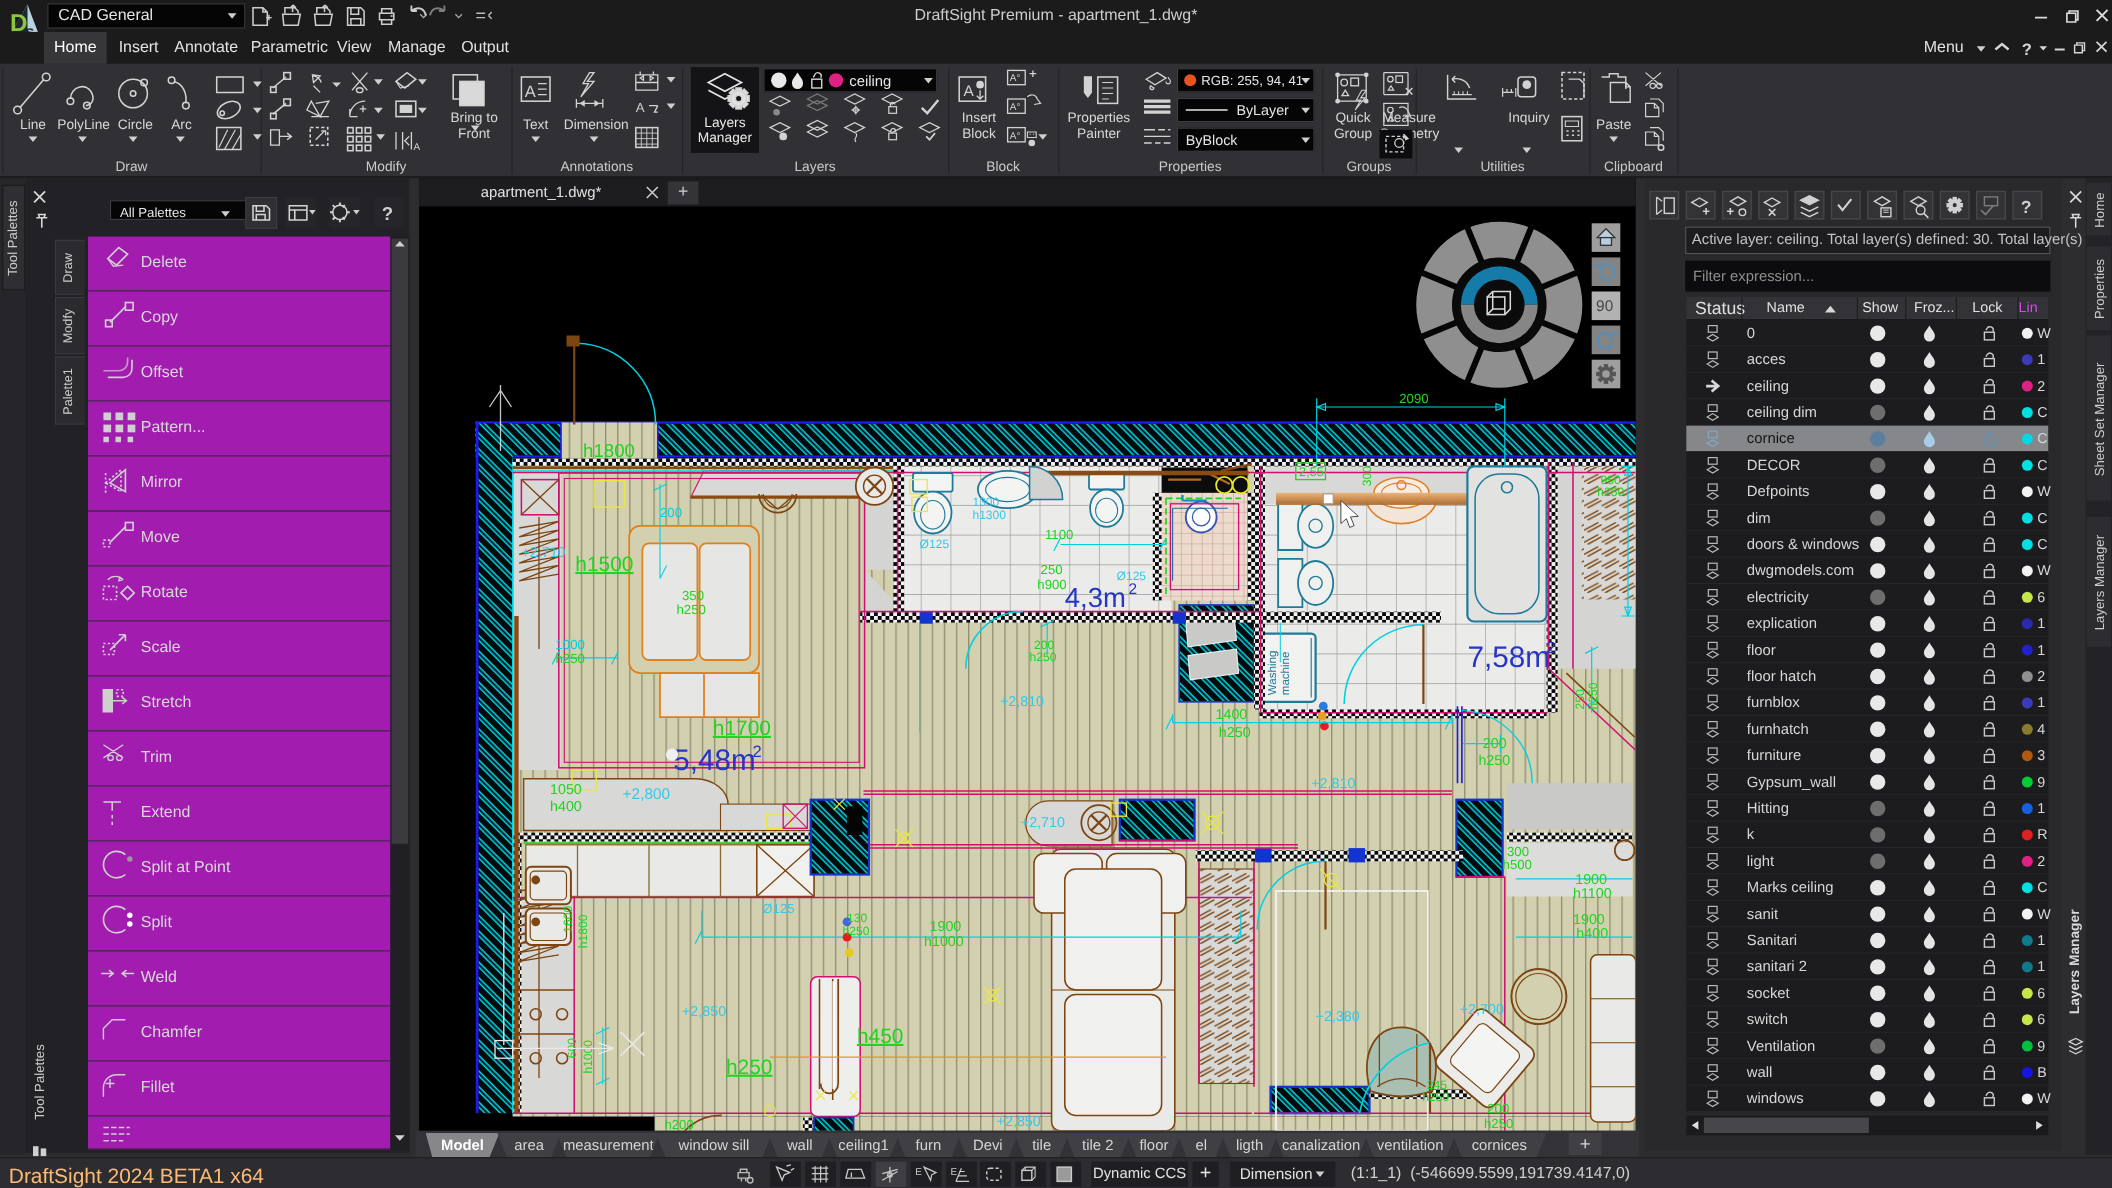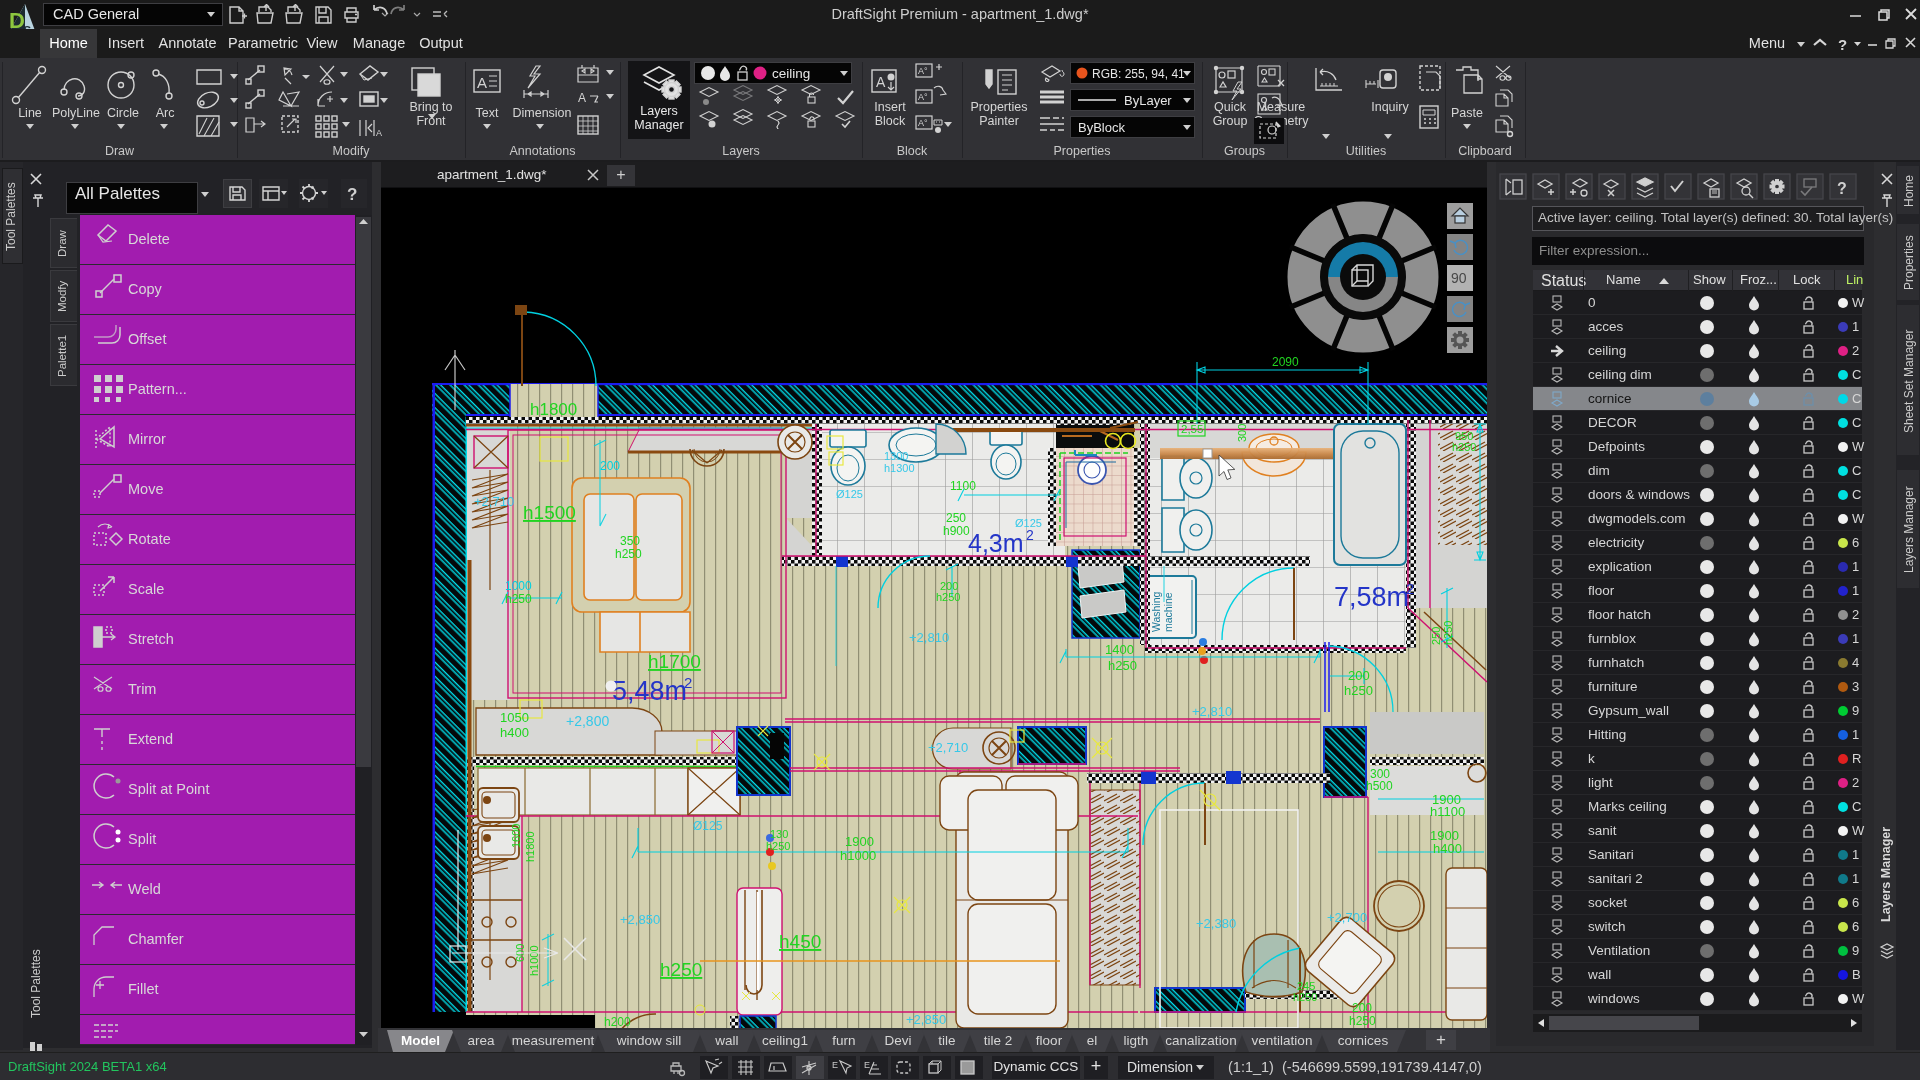--- a/index.html
+++ b/index.html
@@ -947,21 +947,21 @@
         <rect x="3" y="12" width="10" height="2"></rect>
       </svg>
 
     <div class="abs" style="left:27px;top:56px;width:27px;height:50px;background:#2b2b2f;border:1px solid #3a3a3e;border-right:none"></div>
     <div class="vtext" style="left:33px;top:62px;height:40px;font-size:11.5px">Draw</div>
     <div class="abs" style="left:27px;top:108px;width:27px;height:52px;background:#2b2b2f;border:1px solid #3a3a3e;border-right:none"></div>
     <div class="vtext" style="left:33px;top:112px;height:44px;font-size:11.5px">Modfy</div>
     <div class="abs" style="left:27px;top:162px;width:27px;height:62px;background:#2b2b2f;border:1px solid #3a3a3e;border-right:none"></div>
     <div class="vtext" style="left:33px;top:166px;height:56px;font-size:11.5px">Palette1</div>
 
-    <div class="combo" style="left:43px;top:20px;width:132px;height:32px;line-height:21px;padding-left:8px;font-size:17px">All Palettes</div>
+    <div class="combo" style="left:77px;top:20px;width:132px;height:18px;line-height:21px;padding-left:8px;font-size:12px">All Palettes</div>
     <div class="caret" style="left:178px;top:30px"></div>
     <div class="abs" style="left:200px;top:17px;width:29px;height:29px;background:#303034;border:1px solid #3e3e42"></div>
     <div class="abs" style="left:236px;top:17px;width:29px;height:29px;background:#26262a"></div>
     <div class="abs" style="left:276px;top:17px;width:29px;height:29px;background:#26262a"></div>
     <div class="abs" style="left:318px;top:17px;width:26px;height:29px;background:#26262a"></div>
     <svg class="abs" style="left:200px;top:17px" width="150" height="29" viewBox="0 0 150 29" fill="none" stroke="#d4d4d4" stroke-width="1.4">
       <path d="M7 8h12l3 3v10H7z M10 8v5h7v-5 M10 21v-5h8v5"></path>
       <path d="M40 8h16v13H40z M40 12h16 M45 12v9"></path>
         <path d="M58 12l3 4 3-4" fill="#cfcfcf" stroke="none"></path>
       <g>
@@ -1185,21 +1185,21 @@
 
     <div class="abs" style="left:37px;top:108px;width:329px;height:21px;background:#323237;border-bottom:1px solid #1a1a1c">
       <div class="txt" style="left:8px;top:2px;color:#e0e0e0;font-size:16px">Status</div>
       <div class="txt" style="left:73px;top:2px;color:#e0e0e0;font-size:13px">Name</div>
       <svg class="abs" style="left:125px;top:7px" width="12" height="8">
           <path d="M1 7l5-6 5 6z" fill="#d8d8d8"></path>
         </svg>
       <div class="txt" style="left:160px;top:2px;color:#e0e0e0;font-size:13px">Show</div>
       <div class="txt" style="left:207px;top:2px;color:#e0e0e0;font-size:13px">Froz...</div>
       <div class="txt" style="left:260px;top:2px;color:#e0e0e0;font-size:13px">Lock</div>
-      <div class="txt" style="left:313px;top:2px;color:#bef264;font-size:13px">Lin</div>
+      <div class="txt" style="left:302px;top:2px;color:#d946ef;font-size:13px">Lin</div>
       <div class="abs" style="left:50px;top:0;width:1px;height:21px;background:#1f1f22"></div>
       <div class="abs" style="left:155px;top:0;width:1px;height:21px;background:#1f1f22"></div>
       <div class="abs" style="left:199px;top:0;width:1px;height:21px;background:#1f1f22"></div>
       <div class="abs" style="left:245px;top:0;width:1px;height:21px;background:#1f1f22"></div>
       <div class="abs" style="left:301px;top:0;width:1px;height:21px;background:#1f1f22"></div>
     </div>
 
     <div class="lrow" style="top:129px">
         <svg class="stat2" width="22" height="18" fill="none" stroke="#b9b9b9" stroke-width="1.1">
           <rect x="6" y="2" width="8" height="6"></rect>
@@ -1756,21 +1756,21 @@
     <div class="stab" style="left:590px;width:60px;clip-path:polygon(0 0,100% 0,calc(100% - 9px) 100%,9px 100%)">tile 2</div>
     <div class="stab" style="left:646px;width:50px;clip-path:polygon(0 0,100% 0,calc(100% - 9px) 100%,9px 100%)">floor</div>
     <div class="stab" style="left:692px;width:44px;clip-path:polygon(0 0,100% 0,calc(100% - 9px) 100%,9px 100%)">el</div>
     <div class="stab" style="left:732px;width:52px;clip-path:polygon(0 0,100% 0,calc(100% - 9px) 100%,9px 100%)">ligth</div>
     <div class="stab" style="left:780px;width:86px;clip-path:polygon(0 0,100% 0,calc(100% - 9px) 100%,9px 100%)">canalization</div>
     <div class="stab" style="left:862px;width:84px;clip-path:polygon(0 0,100% 0,calc(100% - 9px) 100%,9px 100%)">ventilation</div>
     <div class="stab" style="left:942px;width:86px;clip-path:polygon(0 0,100% 0,calc(100% - 9px) 100%,9px 100%)">cornices</div>
     <div class="abs" style="left:1048px;top:2px;width:30px;height:20px;background:#3f3f44;color:#d5d5d5;font-size:17px;text-align:center;line-height:19px">+</div>
   </div>
   <div id="statusbar">
-    <div class="txt" style="left:8px;top:6px;color:#22c55e;font-size:13px">DraftSight 2024 BETA1 x64</div>
+    <div class="txt" style="left:8px;top:6px;color:#fdba74;font-size:19px">DraftSight 2024 BETA1 x64</div>
     <svg class="abs" style="left:666px;top:5px" width="24" height="20" fill="none" stroke="#b8b8b8" stroke-width="1.3">
         <path d="M5 8h10v5H5zM7 8V5h6v3M8 13v3M12 13v3"></path>
         <circle cx="16" cy="15" r="2.5"></circle>
       </svg>
     <div class="sbtn" style="left:700px"></div>
       <div class="sbtn" style="left:732px"></div>
       <div class="sbtn" style="left:764px"></div>
     <div class="sbtn" style="left:796px;background:#3e3e43"></div>
     <div class="sbtn" style="left:828px"></div>
       <div class="sbtn" style="left:860px"></div>

